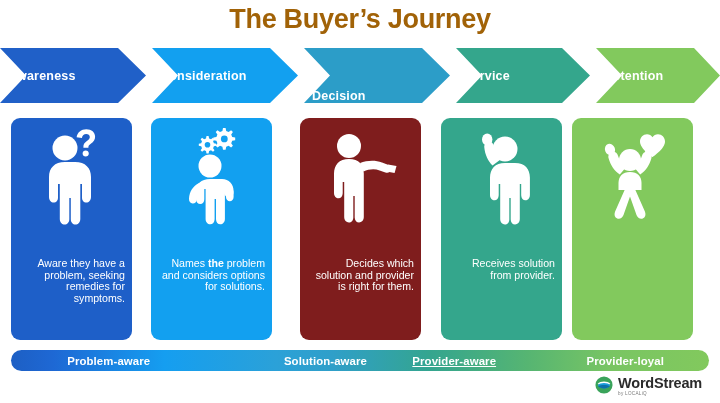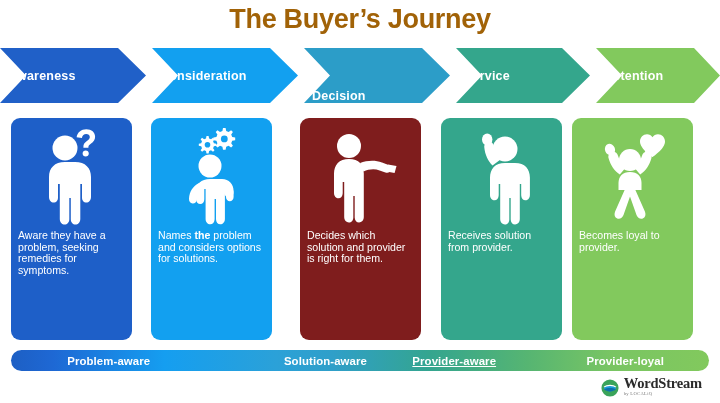--- a/index.html
+++ b/index.html
@@ -77,25 +77,26 @@
     display:flex;
     align-items:center;
     justify-content:center;
     padding-top:6px;
     box-sizing:border-box;
   }
   .card-text{
     color:#ffffff;
     font-size:10.6px;
     line-height:11.6px;
-    text-align:left;
+    text-align:right;
     padding:0 7px;
     box-sizing:border-box;
     width:100%;
     font-family:"Liberation Sans", sans-serif;
+    margin-top:28px;
   }
   .card-text b{font-weight:bold;}
 
   
   .bottom-bar{
     position:absolute;
     left:11px;top:350px;
     width:698px;height:21px;
     border-radius:11px;
     background:linear-gradient(90deg,
@@ -122,23 +123,22 @@
     font-weight:bold;
     letter-spacing:0.1px;
     white-space:nowrap;
   }
 
   
   .logo{
     position:absolute;
     right:18px;bottom:6px;
     display:flex;
-    align-items:flex-end;
+    align-items:flex-start;
     gap:5px;
-    font-family:Liberation Serif, serif;
   }
   .logo-mark{
     width:18px;height:18px;
     flex:0 0 18px;
   }
   .logo-txt{
     display:flex;
     flex-direction:column;
     line-height:1;
   }
@@ -285,23 +285,20 @@
             <ellipse cx="15" cy="22.5" rx="5" ry="5.8" transform="rotate(-20 15 22.5)"></ellipse>
 
             <path d="M45.2,47.5 C50.5,44 54.5,38 56.4,31.2 C57.2,28.2 55.7,25.6 53,24.9 C50.3,24.2 47.8,25.8 47,28.8 C45.6,33.8 42.7,37.9 39,40.3 Z"></path>
             <ellipse cx="55" cy="22.5" rx="5" ry="5.8" transform="rotate(20 55 22.5)"></ellipse>
 
             <path d="M30.5,61 L38,61 L28.5,88 C27.4,91 24.6,92.4 22.2,91.4 C19.8,90.5 18.9,87.7 20,84.7 Z"></path>
 
             <path d="M39.5,61 L32,61 L41.5,88 C42.6,91 45.4,92.4 47.8,91.4 C50.2,90.5 51.1,87.7 50,84.7 Z"></path>
           </g>
         </svg>
-      </div>
-      <div class="card-text">
-        <span>Becomes loyal to provider.</span>
       </div>
     </div>
 
   </div>
 
   <div class="bottom-bar">
     <div class="bb-seg" style="width:28%;">
       <span>Problem-aware</span>
     </div>
     <div class="bb-seg" style="width:23%;justify-content:flex-end;">

